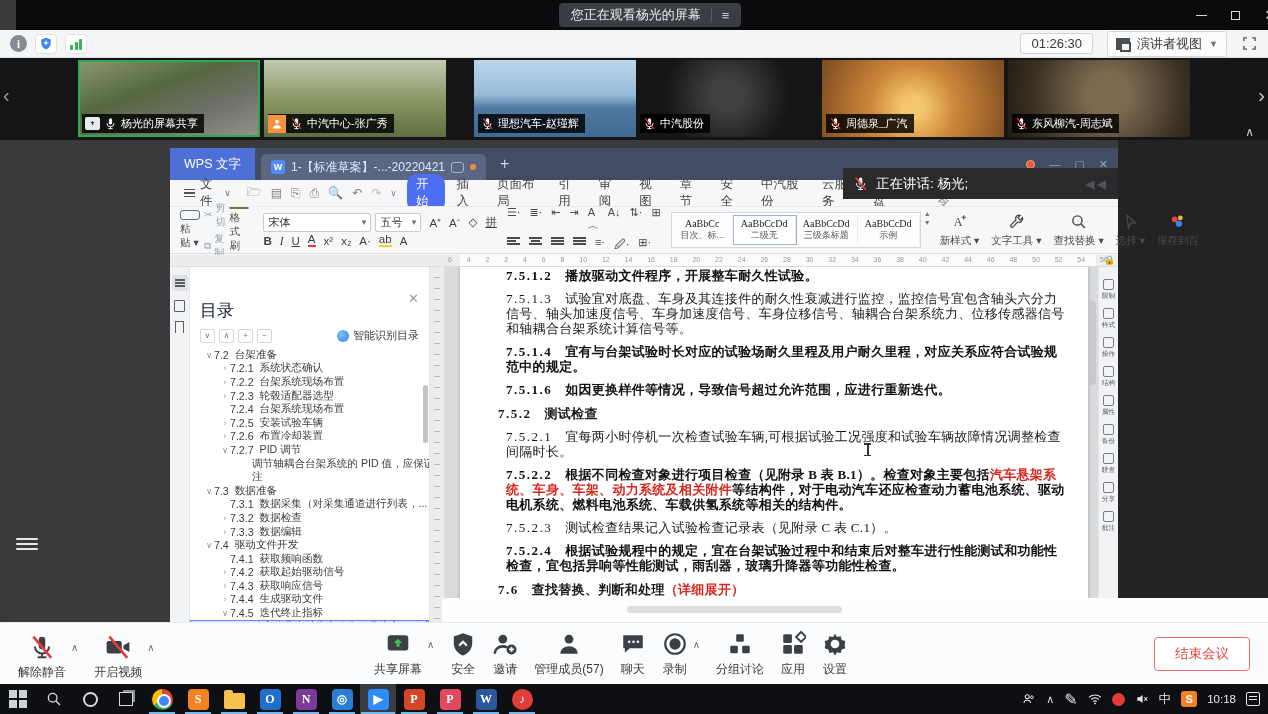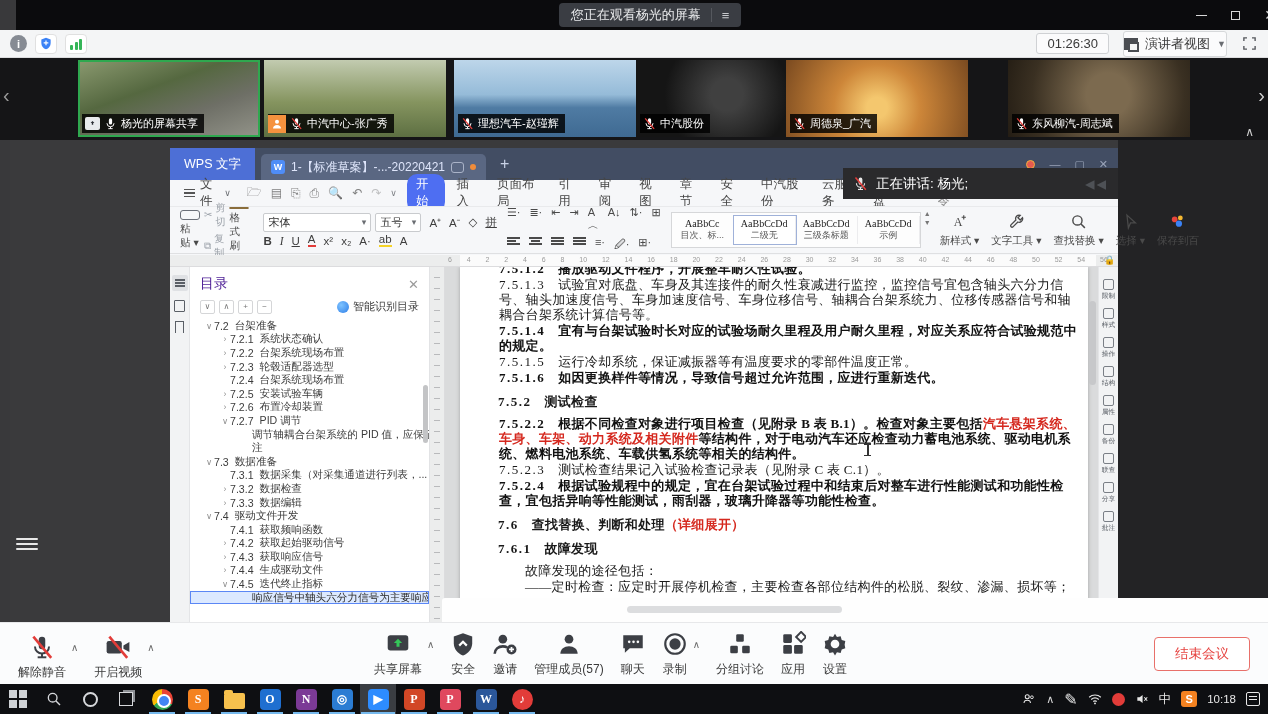--- a/index.html
+++ b/index.html
@@ -16,21 +16,21 @@
   .wc-rest{width:9px;height:9px;border:1px solid #d8d8d8;}
   .wc-close{font-size:14px;line-height:1;}
   
   .bar2{position:absolute;left:0;top:30px;width:100%;height:28px;background:#f4f5f6;border-bottom:1px solid #dcdcde;display:flex;align-items:center;padding:0 10px;}
   .b2-left{display:flex;align-items:center;gap:8px;}
   .ico-info{width:17px;height:17px;border-radius:50%;background:#868b93;color:#fff;font-size:11px;font-weight:bold;display:flex;align-items:center;justify-content:center;}
   .ico-box{width:22px;height:20px;border:1px solid #e0e0e0;border-radius:4px;background:#fff;display:flex;align-items:end;justify-content:center;gap:1.5px;padding:3px 4px;}
   .ico-box i{display:block;width:3px;background:#35b558;border-radius:1px;}
   .b2-right{margin-left:auto;display:flex;align-items:center;gap:14px;}
   .timerbox{border:1px solid #cfd1d4;background:#fbfbfc;border-radius:3px;padding:2px 10px;font-size:13px;color:#3a3a3a;}
-  .viewsel{display:flex;align-items:center;gap:7px;font-size:13px;color:#3a3a3a;padding:3px 0;border:1px solid #d6d8da;border-radius:3px;background:#fbfbfc;}
+  .viewsel{display:flex;align-items:center;gap:7px;font-size:13px;color:#3a3a3a;padding:3px 8px;border:1px solid #d6d8da;border-radius:3px;background:#fbfbfc;}
   .view-ic{position:relative;width:14px;height:12px;background:#4a4d52;}
   .view-ic::after{content:"";position:absolute;right:-1px;bottom:-2px;width:7px;height:6px;background:#f4f5f6;border:2px solid #4a4d52;}
   .caret{font-size:9px;color:#6a6d72;}
   
   .videorow{position:absolute;left:0;top:58px;width:100%;height:82px;background:#151517;}
   .vnav{position:absolute;top:26px;color:#9a9a9a;font-size:20px;}
   .vnav.left{left:3px;} .vnav.right{right:3px;color:#cfcfcf;}
   .vcollapse{position:absolute;right:14px;bottom:1px;color:#cfcfcf;font-size:12px;}
   .vtile{position:absolute;top:2px;width:182px;height:77px;background:#202022;overflow:hidden;}
   .vtile.speaking{outline:2px solid #2fa84f;outline-offset:-2px;}
@@ -110,40 +110,40 @@
   .wps-body{position:absolute;left:0;top:119px;width:100%;height:355px;display:flex;}
   .leftstrip{width:20px;background:#f2f3f4;border-right:1px solid #e4e5e7;display:flex;flex-direction:column;align-items:center;gap:9px;padding-top:8px;}
   .ls-ic{width:16px;height:16px;display:flex;align-items:center;justify-content:center;color:#5a5f66;border-radius:2px;}
   .ls-ic.active{background:#dfe1e4;}
   .ls-ic i{display:block;width:10px;height:1.5px;background:#5a5f66;box-shadow:0 3px 0 #5a5f66,0 -3px 0 #5a5f66;}
   .ls-box{width:11px;height:12px;border:1.4px solid #5a5f66;border-radius:1px;}
   .ls-bm{width:9px;height:12px;border:1.4px solid #5a5f66;border-bottom:none;position:relative;}
   
   .outline{width:240px;background:#fff;border-right:1px solid #e2e3e5;position:relative;padding:6px 0 0 0;}
   .ol-head{display:flex;align-items:center;padding:2px 10px;}
-  .ol-title{font-size:14px;color:#4c1d95;}
+  .ol-title{font-size:17px;color:#0f172a;margin-top:24px;}
   .ol-close{margin-left:auto;color:#9a9a9a;font-size:13px;}
   .ol-tools{display:flex;align-items:center;gap:4px;padding:4px 10px 5px;}
   .ol-btn{width:15px;height:14px;border:1px solid #d5d6d8;border-radius:2px;color:#777;font-size:8px;display:flex;align-items:center;justify-content:center;background:#fff;}
   .ol-smart{margin-left:auto;display:flex;align-items:center;gap:4px;font-size:11px;color:#3f3f3f;}
   .ol-smart .orb{width:12px;height:12px;border-radius:50%;background:radial-gradient(circle at 35% 35%,#7ec3ff,#2f7fe8);}
   .ol-items{font-size:10.6px;color:#3c3c3c;}
   .ol-row{height:13.6px;display:flex;align-items:center;white-space:nowrap;overflow:hidden;}
   .ol-row .arr{width:10px;color:#8f8f8f;font-size:8.5px;text-align:center;flex:none;}
   .ol-row .onum{margin-right:6px;flex:none;}
   .ol-row.lv1{padding-left:14px;} .ol-row.lv2{padding-left:30px;} .ol-row.lv3{padding-left:52px;}
   .ol-row.hl{background:#dce9ff;outline:1px solid #5b87f5;outline-offset:-1px;color:#2a2a2a;}
   .ol-sb{position:absolute;right:1px;top:118px;width:5px;height:58px;background:#c3c4c6;border-radius:3px;}
   
   .docarea{flex:1;background:#dadbdc;position:relative;overflow:hidden;}
   .vruler{position:absolute;left:0;top:0;width:15px;height:100%;background:#eceded;border-right:1px solid #dcdcde;
           background-image:repeating-linear-gradient(to bottom,transparent 0 10px,#b9babc 10px 11px);background-size:6px 100%;background-position:4px 0;background-repeat:no-repeat;}
   .page{position:absolute;left:30px;top:0;width:628px;height:100%;background:#fff;box-shadow:0 0 4px rgba(0,0,0,.25);overflow:hidden;}
   .doc-text{font-family:"Liberation Serif",serif;font-size:13px;line-height:15px;color:#191919;padding:0 10px 0 38px;margin-top:-7px;letter-spacing:.3px;}
-  .para{margin:1px;} .para .num{margin-right:13px;letter-spacing:1.5px;}
+  .para{margin:8px;} .para .num{margin-right:13px;letter-spacing:1.5px;}
   .para.b{font-weight:bold;color:#111;}
   .para.h{font-weight:bold;margin:9px 0 7px;}
   .para.ind{padding-left:26px;}
   .para .red{color:#d5281e;}
   .doc-sb{position:absolute;right:2px;top:34px;width:7px;height:84px;background:#c7c8ca;border-radius:4px;}
   .text-cursor{position:absolute;width:1.5px;height:13px;background:#333;}
   .text-cursor::before,.text-cursor::after{content:"";position:absolute;left:-2.6px;width:7px;height:1.5px;background:#333;}
   .text-cursor::after{bottom:0;}
   
   .rsidebar{width:20px;background:#f2f3f4;border-left:1px solid #e4e5e7;display:flex;flex-direction:column;align-items:center;padding-top:12px;gap:7px;}
@@ -274,21 +274,21 @@
                 <rect x="9" y="2.5" width="6" height="11.5" rx="3" fill="currentColor"></rect>
                 <path d="M5.5 11.5a6.5 6.5 0 0 0 13 0" fill="none" stroke="currentColor" stroke-width="1.8"></path>
                 <line x1="12" y1="18" x2="12" y2="21.5" stroke="currentColor" stroke-width="1.8"></line>
                 <line x1="8" y1="21.5" x2="16" y2="21.5" stroke="currentColor" stroke-width="1.8"></line>
                 <line x1="4" y1="2.5" x2="20.5" y2="22" stroke="#e23c39" stroke-width="2.4"></line>
               </svg>
             </span>
             <span>中汽中心-张广秀</span>
           </div>
         </div>
-        <div class="vtile v3" style="left: 454px;">
+        <div class="vtile v3" style="left: 474px;">
           <div class="vlabel">
             <span style="display:flex;color:#fff;">
               <svg viewBox="0 0 24 24">
                 <rect x="9" y="2.5" width="6" height="11.5" rx="3" fill="currentColor"></rect>
                 <path d="M5.5 11.5a6.5 6.5 0 0 0 13 0" fill="none" stroke="currentColor" stroke-width="1.8"></path>
                 <line x1="12" y1="18" x2="12" y2="21.5" stroke="currentColor" stroke-width="1.8"></line>
                 <line x1="8" y1="21.5" x2="16" y2="21.5" stroke="currentColor" stroke-width="1.8"></line>
                 <line x1="4" y1="2.5" x2="20.5" y2="22" stroke="#e23c39" stroke-width="2.4"></line>
               </svg>
             </span>
@@ -302,21 +302,21 @@
                 <rect x="9" y="2.5" width="6" height="11.5" rx="3" fill="currentColor"></rect>
                 <path d="M5.5 11.5a6.5 6.5 0 0 0 13 0" fill="none" stroke="currentColor" stroke-width="1.8"></path>
                 <line x1="12" y1="18" x2="12" y2="21.5" stroke="currentColor" stroke-width="1.8"></line>
                 <line x1="8" y1="21.5" x2="16" y2="21.5" stroke="currentColor" stroke-width="1.8"></line>
                 <line x1="4" y1="2.5" x2="20.5" y2="22" stroke="#e23c39" stroke-width="2.4"></line>
               </svg>
             </span>
             <span>中汽股份</span>
           </div>
         </div>
-        <div class="vtile v5" style="left: 786px;">
+        <div class="vtile v5" style="left: 822px; font-family: Liberation Mono, monospace;">
           <div class="vlabel">
             <span style="display:flex;color:#fff;">
               <svg viewBox="0 0 24 24">
                 <rect x="9" y="2.5" width="6" height="11.5" rx="3" fill="currentColor"></rect>
                 <path d="M5.5 11.5a6.5 6.5 0 0 0 13 0" fill="none" stroke="currentColor" stroke-width="1.8"></path>
                 <line x1="12" y1="18" x2="12" y2="21.5" stroke="currentColor" stroke-width="1.8"></line>
                 <line x1="8" y1="21.5" x2="16" y2="21.5" stroke="currentColor" stroke-width="1.8"></line>
                 <line x1="4" y1="2.5" x2="20.5" y2="22" stroke="#e23c39" stroke-width="2.4"></line>
               </svg>
             </span>
@@ -725,23 +725,23 @@
           <div class="ol-sb"></div>
         </div>
 
         <div class="docarea">
           <div class="vruler"></div>
           <div class="page">
             <div class="doc-text" id="doctext">
                 <p class="para b"><span class="num">7.5.1.2</span><span>播放驱动文件程序，开展整车耐久性试验。</span></p>
                 <p class="para"><span class="num">7.5.1.3</span><span>试验宜对底盘、车身及其连接件的耐久性衰减进行监控，监控信号宜包含轴头六分力信号、轴头加速度信号、车身加速度信号、车身位移信号、轴耦合台架系统力、位移传感器信号和轴耦合台架系统计算信号等。</span></p>
                 <p class="para b"><span class="num">7.5.1.4</span><span>宜有与台架试验时长对应的试验场耐久里程及用户耐久里程，对应关系应符合试验规范中的规定。</span></p>
-                <p class="para"><span class="num">7.5.1.5</span><span>运行冷却系统，保证减振器等有温度要求的零部件温度正常。</span></p>
                 <p class="para b"><span class="num">7.5.1.6</span><span>如因更换样件等情况，导致信号超过允许范围，应进行重新迭代。</span></p>
                 <p class="para h"><span class="num">7.5.2</span><span>测试检查</span></p>
+                <p class="para"><span class="num">7.5.2.1</span><span>宜每两小时停机一次检查试验车辆,可根据试验工况强度和试验车辆故障情况调整检查间隔时长。</span></p>
                 <p class="para b"><span class="num">7.5.2.2</span><span>根据不同检查对象进行项目检查（见附录 B 表 B.1）。检查对象主要包括</span><span class="red">汽车悬架系统、车身、车架、动力系统及相关附件</span><span>等结构件，对于电动汽车还应检查动力蓄电池系统、驱动电机系统、燃料电池系统、车载供氢系统等相关的结构件。</span></p>
                 <p class="para"><span class="num">7.5.2.3</span><span>测试检查结果记入试验检查记录表（见附录 C 表 C.1）。</span></p>
                 <p class="para b"><span class="num">7.5.2.4</span><span>根据试验规程中的规定，宜在台架试验过程中和结束后对整车进行性能测试和功能性检查，宜包括异响等性能测试，雨刮器，玻璃升降器等功能性检查。</span></p>
                 <p class="para h"><span class="num">7.6</span><span>查找替换、判断和处理</span><span class="red">（详细展开）</span></p>
                 <p class="para h"><span class="num">7.6.1</span><span>故障发现</span></p>
                 <p class="para ind"><span>故障发现的途径包括：</span></p>
                 <p class="para ind"><span>——定时检查：应定时开展停机检查，主要检查各部位结构件的松脱、裂纹、渗漏、损坏等；</span></p>
               </div>
           </div>
           <div class="doc-sb"></div>

